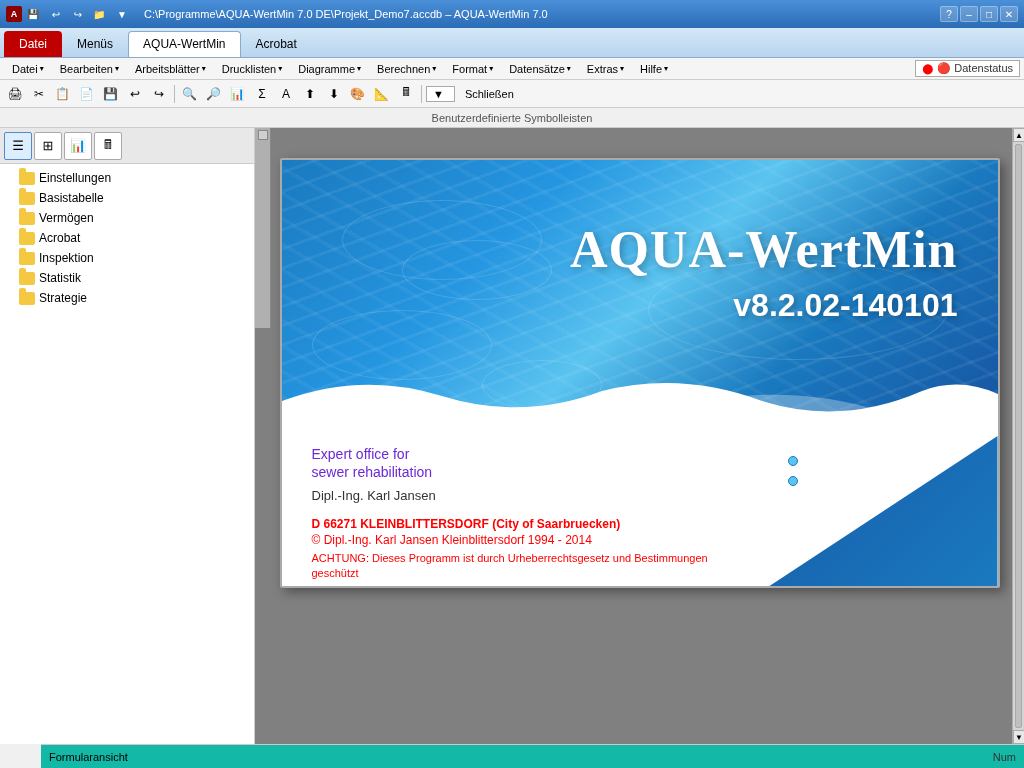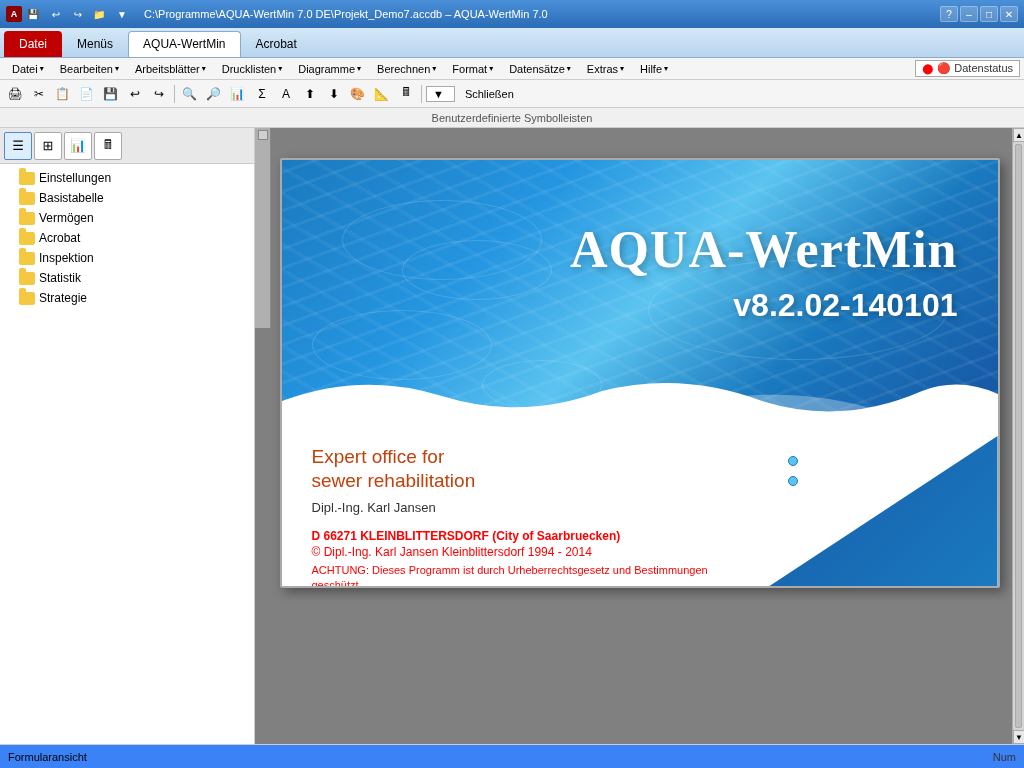--- a/index.html
+++ b/index.html
@@ -279,46 +279,47 @@
       clip-path: polygon(40% 100%, 100% 0%, 100% 100%);
     }
     .splash-info {
       position: absolute;
       left: 30px;
       top: 10px;
       font-size: 13px;
       color: #333;
     }
     .splash-expert-title {
-      font-size: 19px; color: #c2410c; text-align: left;
+      font-size: 14px; color: #6d28d9; text-align: left;
       margin-bottom: 2px;
     }
     .splash-dipl { margin-top: 8px; font-size: 13px; color: #333; }
     .splash-city { color: red; font-size: 12px; margin-top: 14px; font-weight: bold; }
     .splash-copyright { color: red; font-size: 12px; margin-top: 2px; }
     .splash-warning { color: red; font-size: 11px; margin-top: 4px; max-width: 400px; line-height: 1.4; }
     .bullet { 
       position: absolute;
       right: 200px;
       width: 10px; height: 10px;
       border-radius: 50%;
       background: #5bc4f0;
       border: 1px solid #1a7abf;
     }
 
     
     .status-bar {
       height: 24px;
-      background: #3b82f6;
+      background: #14b8a6;
       border-top: 1px solid #ccc;
       display: flex;
       align-items: center;
       padding: 0 8px;
       font-size: 11px;
       justify-content: space-between;
+      margin-left: 41px;
     }
     .status-left { flex: 1; }
     .status-right { color: #333; }
   </style>
 </head>
 <body>
 
 <div class="title-bar">
   <div class="title-bar-left">
     <div class="title-quick-access">

